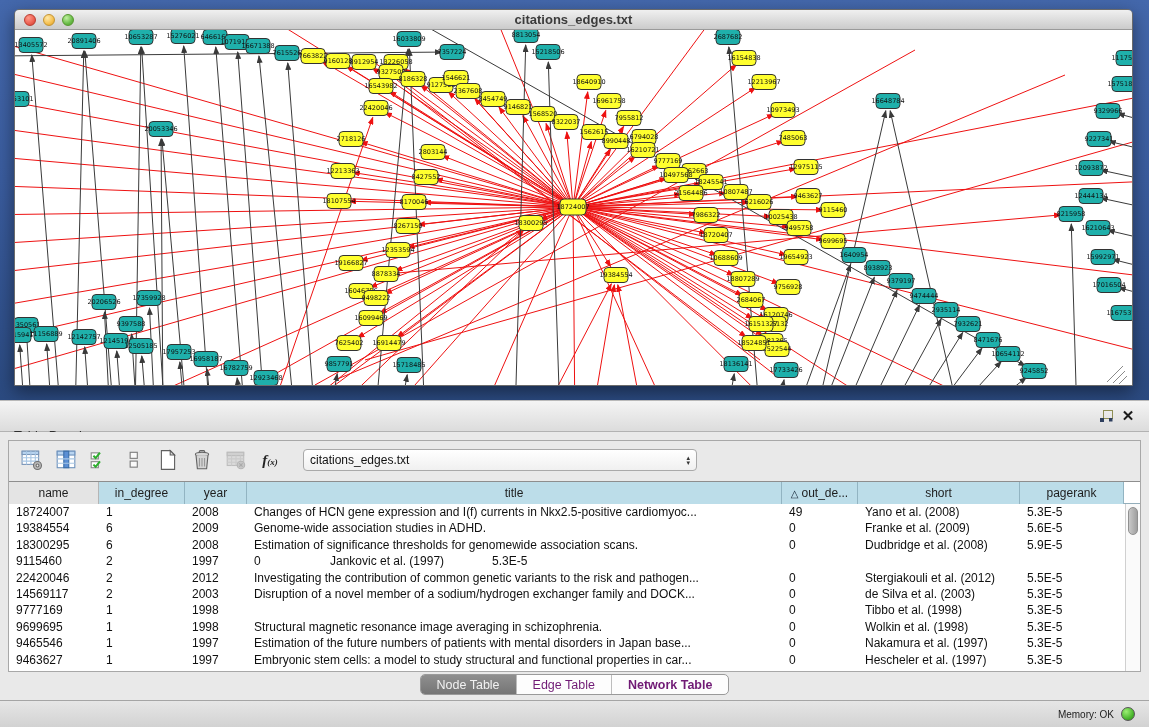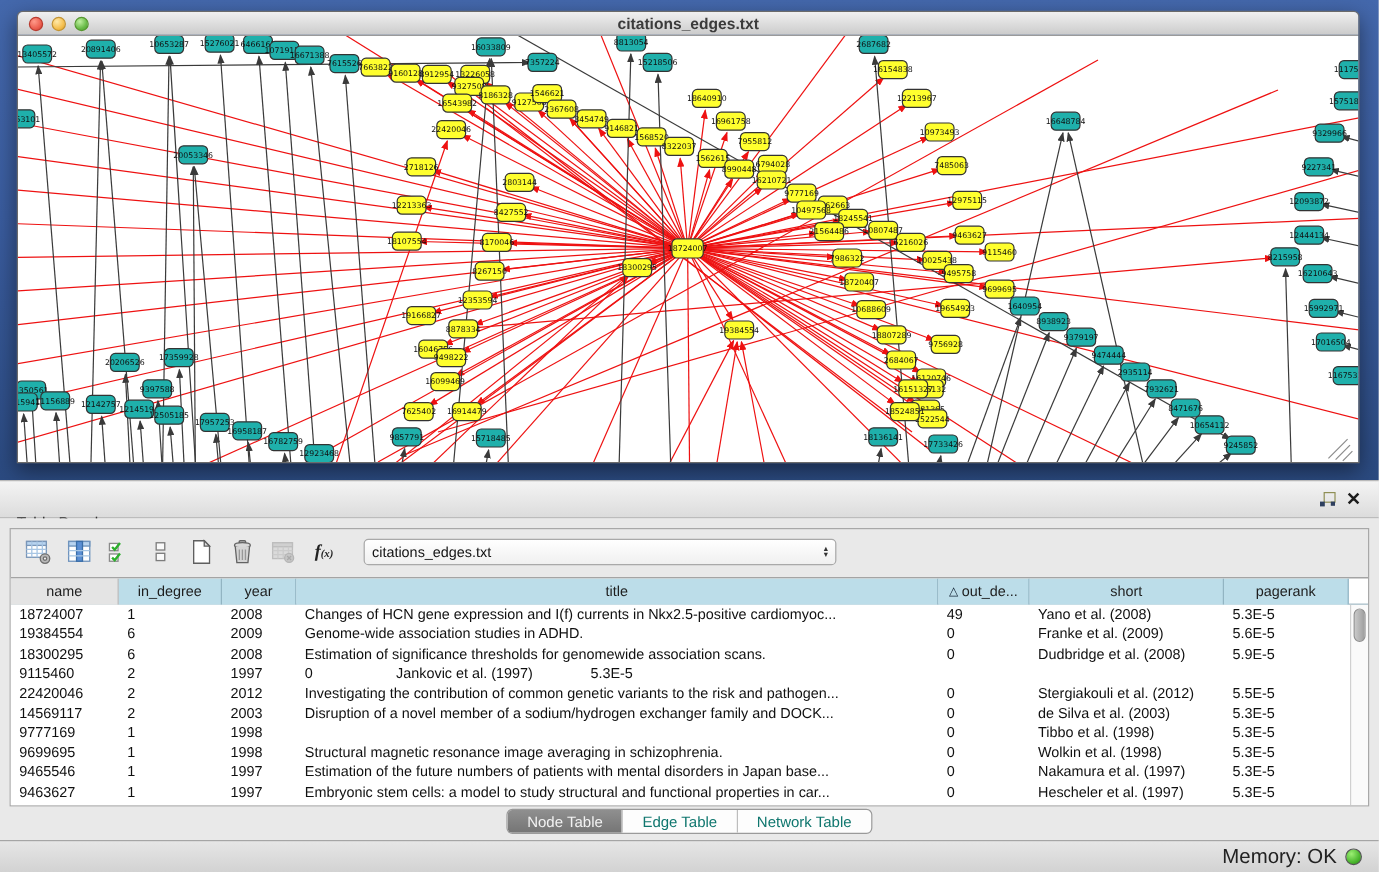--- a/index.html
+++ b/index.html
@@ -61,29 +61,29 @@
   .vscroll { position:absolute; right:0; top:22px; bottom:0; width:15px; background:#fafafa;
              border-left:1px solid #d0d0d0; }
   .vthumb { position:absolute; left:2px; top:3px; width:10px; height:28px; border-radius:5px;
             background:linear-gradient(90deg,#c9c9c9,#9f9f9f); border:1px solid #909090; }
 
   
   .tabbar { position:absolute; left:0; top:242px; width:100%; display:flex; justify-content:center; }
   .seg { display:inline-flex; border:1px solid #9a9a9a; border-radius:5px; overflow:hidden;
          background:#fdfdfd; height:21px; }
   .seg button { font-family:"Liberation Sans",sans-serif; font-size:12.5px; border:none; background:transparent;
-                padding:0 16px; color:#0f766e; border-right:1px solid #bdbdbd; cursor:default; }
-  .seg button:last-child { border-right:none; }
+                padding:0 16px; color:#701a75; border-right:1px solid #bdbdbd; cursor:default; }
+  .seg button:last-child { border-right:none;font-weight:bold; }
   .seg button.active { background:linear-gradient(#8f8f8f,#757575); color:#f2f2f2; }
 
   
   .statusbar { position:absolute; left:0; top:700px; width:1149px; height:27px;
                background:linear-gradient(#e6e6e6,#d2d2d2); border-top:1px solid #a5a5a5;
                display:flex; align-items:center; justify-content:flex-end; }
-  .mem-label { font-size:17px; color:#222; margin-right:7px; }
+  .mem-label { font-size:10px; color:#222; margin-right:7px; }
   .mem-dot { width:14px; height:14px; border-radius:50%; margin-right:14px;
              background:radial-gradient(circle at 35% 30%, #9cef74, #46b32a 65%, #2f8f18);
              border:1px solid #565656; }
 </style>
 </head>
 <body>
 
 <div class="desktop">
   <div class="net-window">
     <div class="titlebar">

